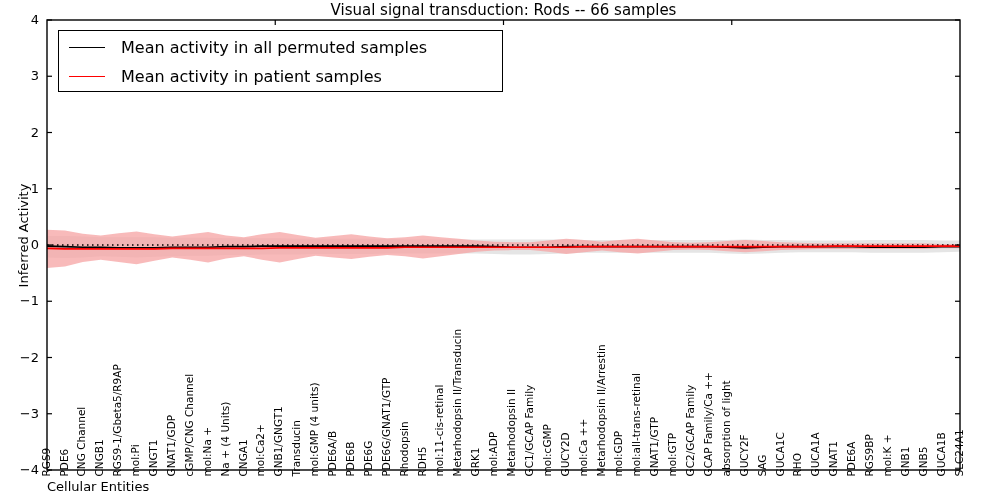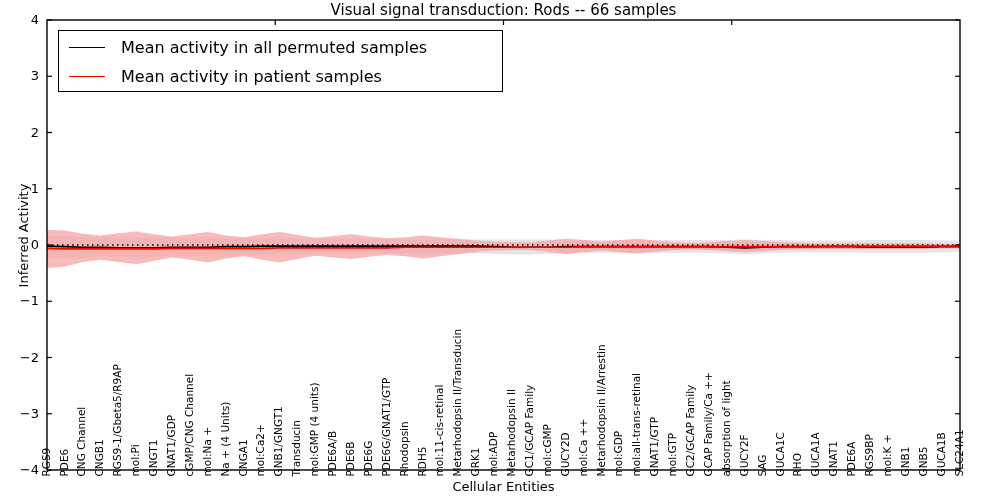--- a/index.html
+++ b/index.html
@@ -41,21 +41,20 @@
     font-size: 13px;
     transform: rotate(-90deg);
     transform-origin: center center;
     white-space: nowrap;
   }
   .xlabel {
     position: absolute;
     left: 47px;
     top: 479px;
     width: 913px;
-    text-align: center;
     font-size: 13px;
     white-space: nowrap;
   }
   .ytick-wrap {
     position: absolute;
     left: 0; top: 0; width: 1000px; height: 500px;
     pointer-events: none;
   }
   .ytick-label-inner {
     position: absolute;

